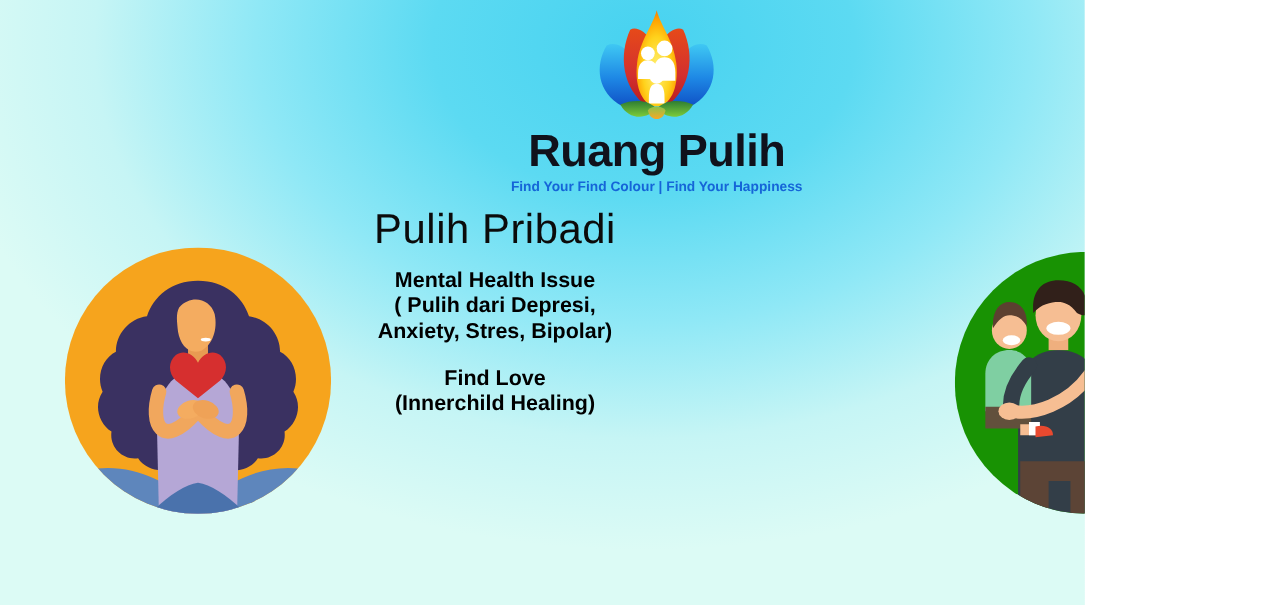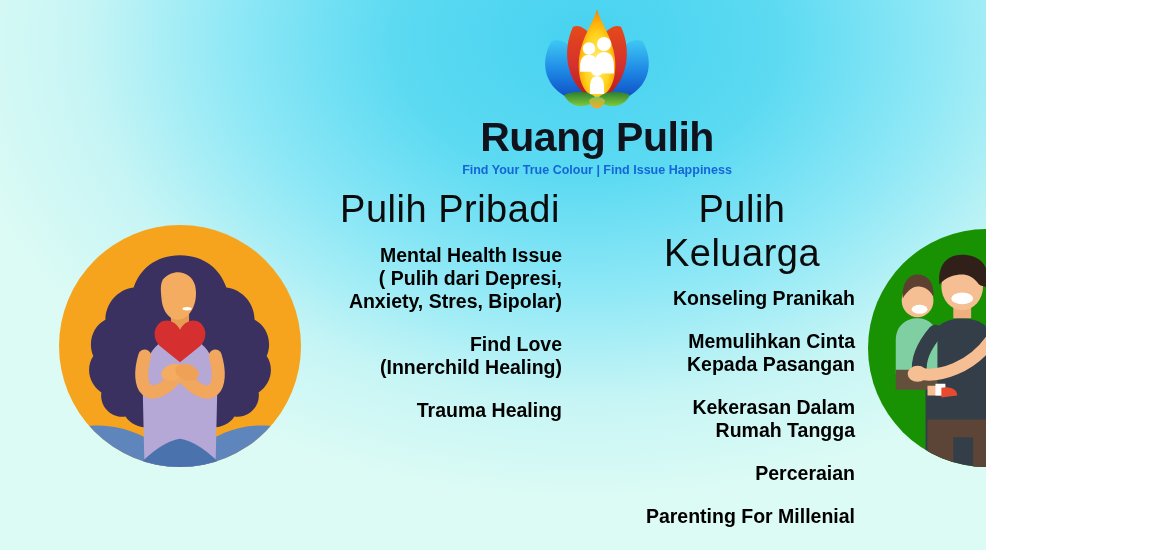--- a/index.html
+++ b/index.html
@@ -28,21 +28,21 @@
     margin-top:5px;
     font-size:12.5px;font-weight:bold;color:#1565d8;
   }
   .col{position:absolute;top:188px;text-align:center;color:#0b0b0b;}
   .col-left{left:338px;width:224px;}
   .col-right{left:629px;width:226px;}
   .col h2{
     margin:0;font-size:38px;font-weight:400;letter-spacing:0.5px;
     font-family:"Liberation Sans",sans-serif;line-height:1.15;
   }
-  .items{margin-top:12px;text-align:right;}
+  .items{margin-top:12px;}
   .item{
     font-size:19.5px;line-height:23px;font-weight:bold;
     white-space:pre-line;margin-bottom:20px;color:#000;
   }
   .illustration{position:absolute;}
   .illustration-left{left:59px;top:225px;}
   .illustration-right{left:868px;top:229px;}
 </style>
 </head>
 <body>
@@ -93,47 +93,34 @@
         <path d="M62 66 C62 54 67 50 73 50 C79 50 84 54 84 66 L84 74 L62 74 Z"></path>
         <circle cx="65" cy="70" r="7"></circle>
         <path d="M57 92 C57 80 60 77 65 77 C70 77 73 80 73 92 L73 97 L57 97 Z"></path>
       </g>
 
       <path fill="url(#gLeaf)" d="M28 98 C42 92 58 94 64 102 C56 114 36 114 28 98 Z"></path>
       <path fill="url(#gLeaf)" d="M102 98 C88 92 72 94 66 102 C74 114 94 114 102 98 Z"></path>
       <path fill="url(#gLeafC)" d="M56 104 C60 99 70 99 74 104 C72 116 58 116 56 104 Z"></path>
     </svg>
     <div class="brand">Ruang Pulih</div>
-    <div class="tagline">Find Your True Colour | Find Issue Happiness</div>
+    <div class="tagline">Find Your Find Colour | Find Your Happiness</div>
   </div>
 
   <div class="col col-left">
     <h2>Pulih Pribadi</h2>
     <div class="items">
         <div class="item">Mental Health Issue
 ( Pulih dari Depresi,
 Anxiety, Stres, Bipolar)</div>
         <div class="item">Find Love
 (Innerchild Healing)</div>
-        <div class="item">Trauma Healing</div>
       </div>
   </div>
 
-  <div class="col col-right">
-    <h2>Pulih Keluarga</h2>
-    <div class="items">
-        <div class="item">Konseling Pranikah</div>
-        <div class="item">Memulihkan Cinta
-Kepada Pasangan</div>
-        <div class="item">Kekerasan Dalam
-Rumah Tangga</div>
-        <div class="item">Perceraian</div>
-        <div class="item">Parenting For Millenial</div>
-      </div>
-  </div>
 
   <svg class="illustration illustration-left" width="242" height="242" viewBox="0 0 240 240">
     <defs>
         <clipPath id="clipL">
           <circle cx="120" cy="120" r="120"></circle>
         </clipPath>
       </defs>
     <circle cx="120" cy="120" r="120" fill="#F6A41D"></circle>
     <g clip-path="url(#clipL)">
 

